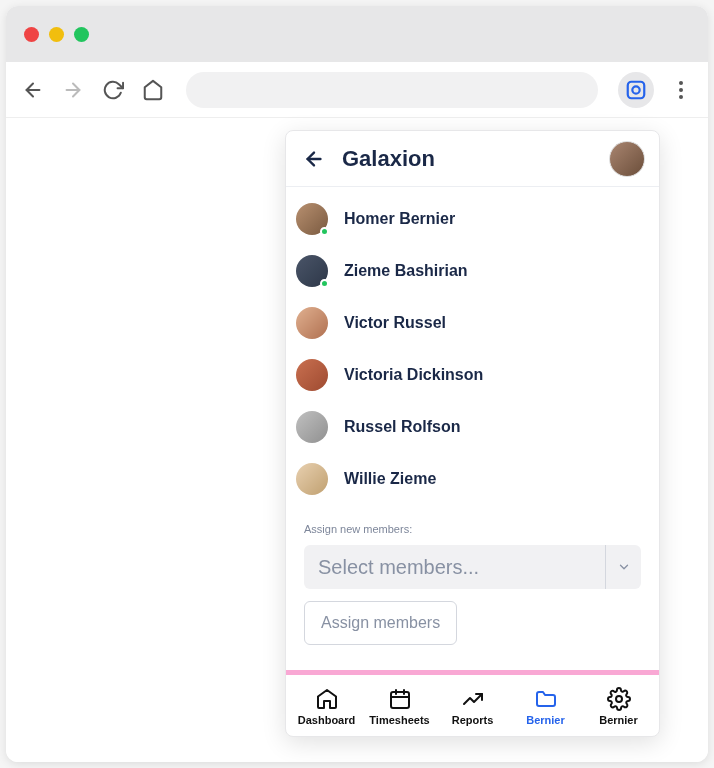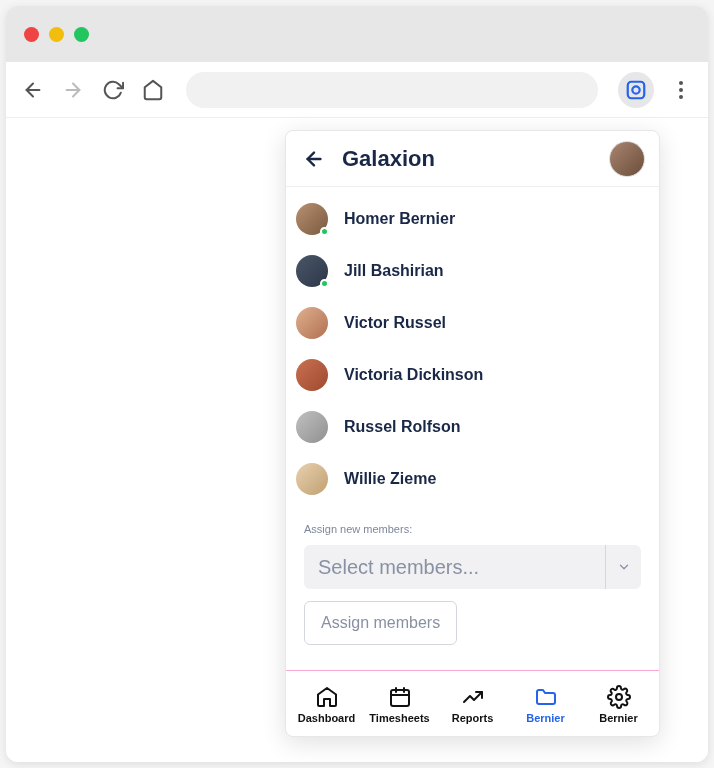--- a/index.html
+++ b/index.html
@@ -179,21 +179,21 @@
   align-items: center;
   padding: 0 16px;
   font-size: 16px;
   color: #8891a3;
   cursor: pointer;
   font-weight: 500;
 }
 .spacer { flex: 1; }
 .bottom-nav {
   height: 66px;
-  border-top: 1px solid #f9a8d4;
+  border-top: 5px solid #f9a8d4;
   display: flex;
   align-items: center;
   justify-content: space-around;
   padding: 0 4px;
 }
 .nav-item {
   display: flex;
   flex-direction: column;
   align-items: center;
   gap: 2px;
@@ -278,21 +278,21 @@
           <div class="member-row">
             <div class="avatar" style="background: linear-gradient(135deg, rgb(184, 144, 112), rgb(122, 90, 64));">
               <div class="dot"></div>
             </div>
             <div class="member-name">Homer Bernier</div>
           </div>
           <div class="member-row">
             <div class="avatar" style="background: linear-gradient(135deg, rgb(74, 85, 104), rgb(45, 55, 72));">
               <div class="dot"></div>
             </div>
-            <div class="member-name">Jill Bashirian</div>
+            <div class="member-name">Zieme Bashirian</div>
           </div>
           <div class="member-row">
             <div class="avatar" style="background: linear-gradient(135deg, rgb(224, 176, 144), rgb(176, 112, 80));"></div>
             <div class="member-name">Victor Russel</div>
           </div>
           <div class="member-row">
             <div class="avatar" style="background: linear-gradient(135deg, rgb(201, 112, 80), rgb(158, 74, 48));"></div>
             <div class="member-name">Victoria Dickinson</div>
           </div>
           <div class="member-row">

